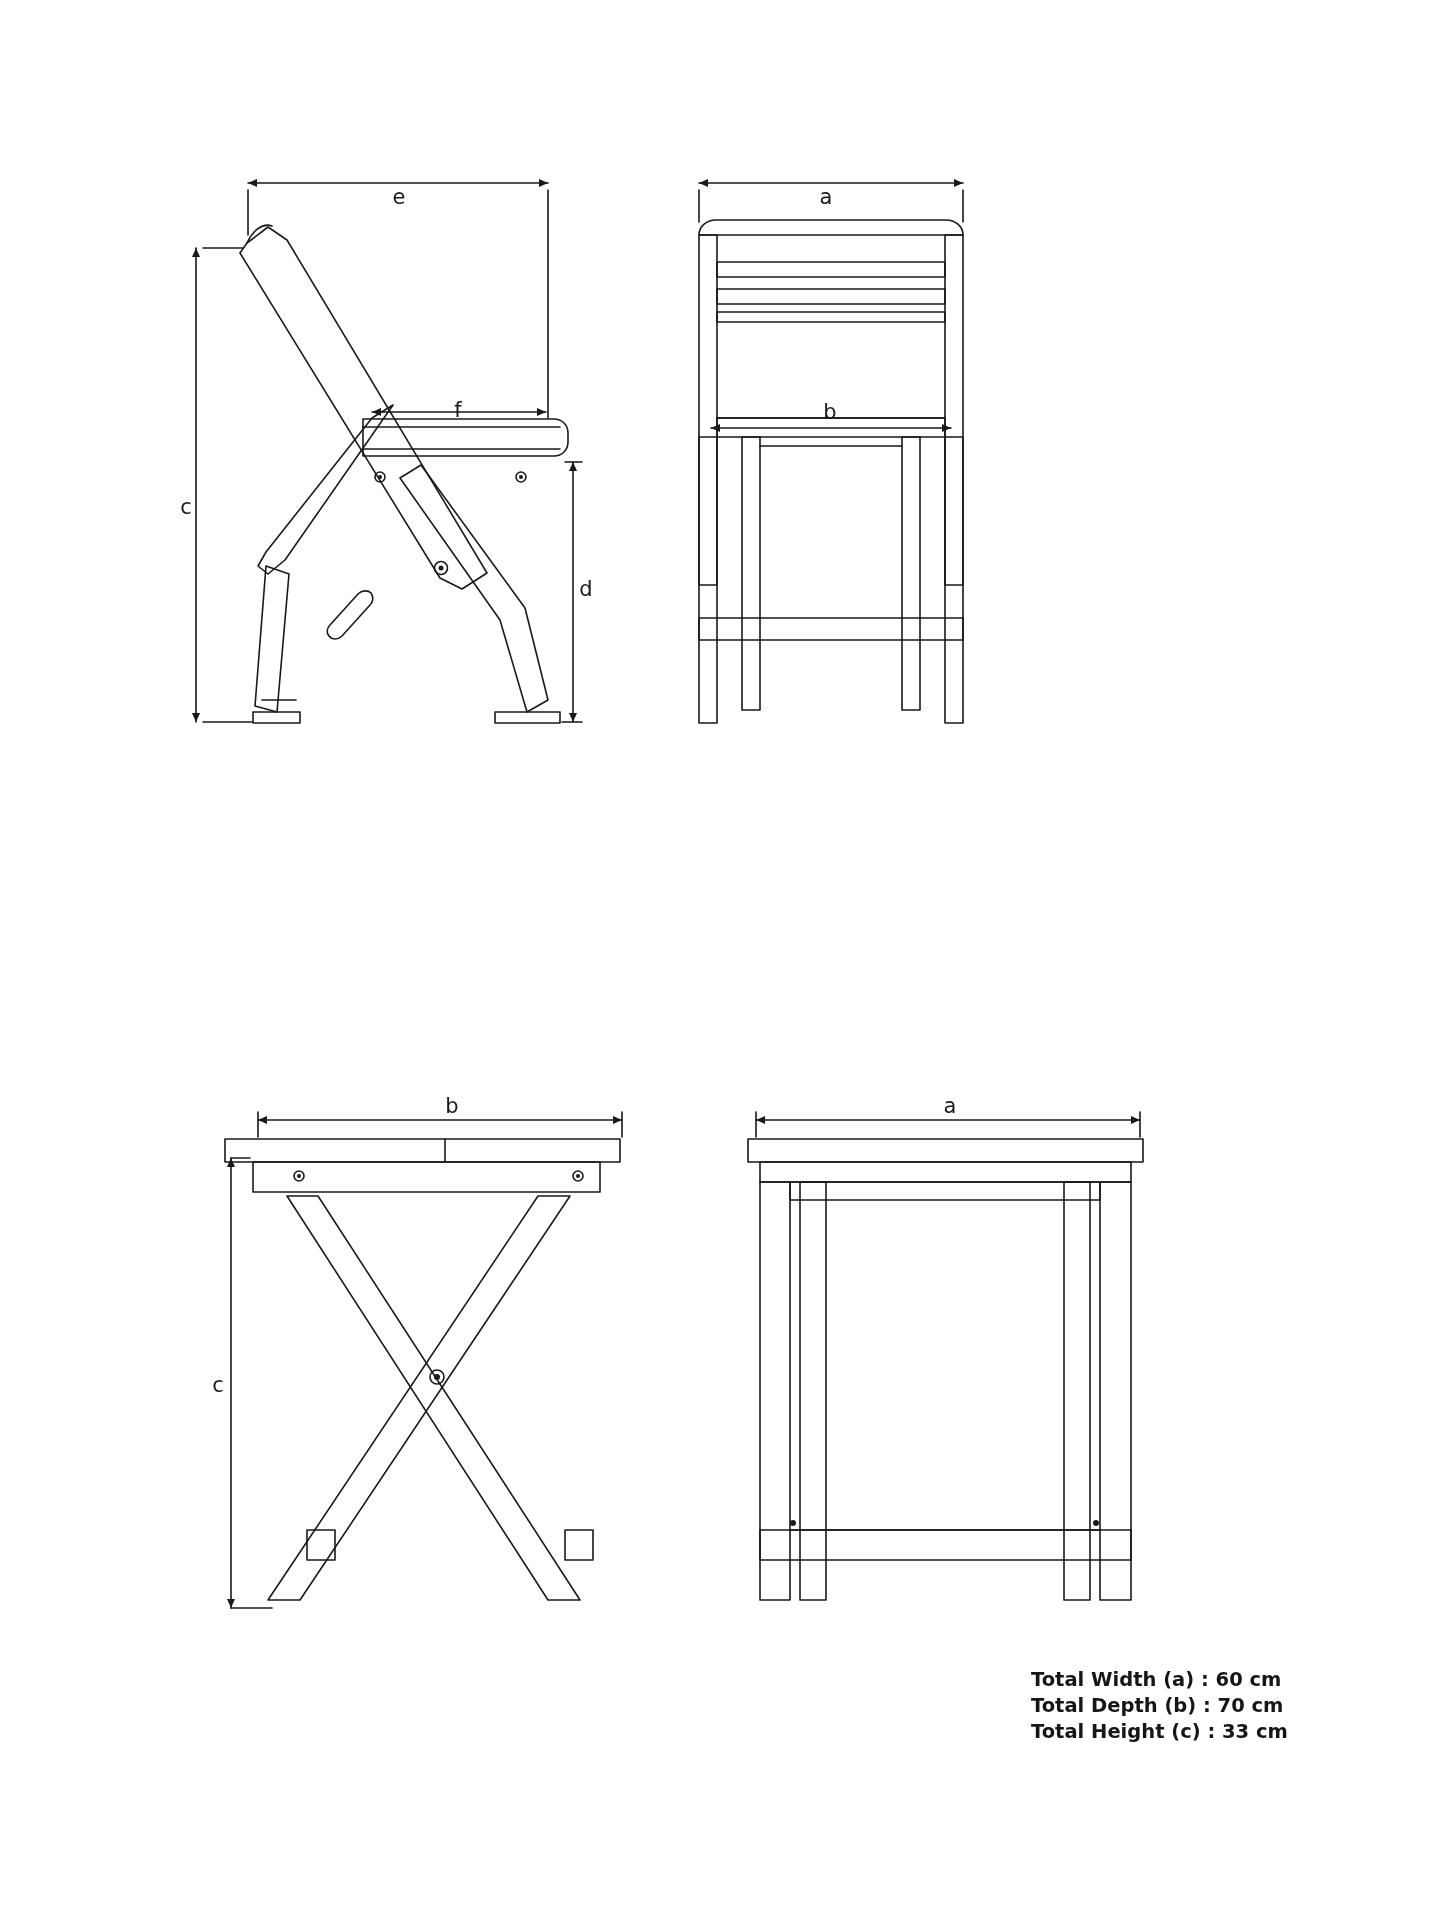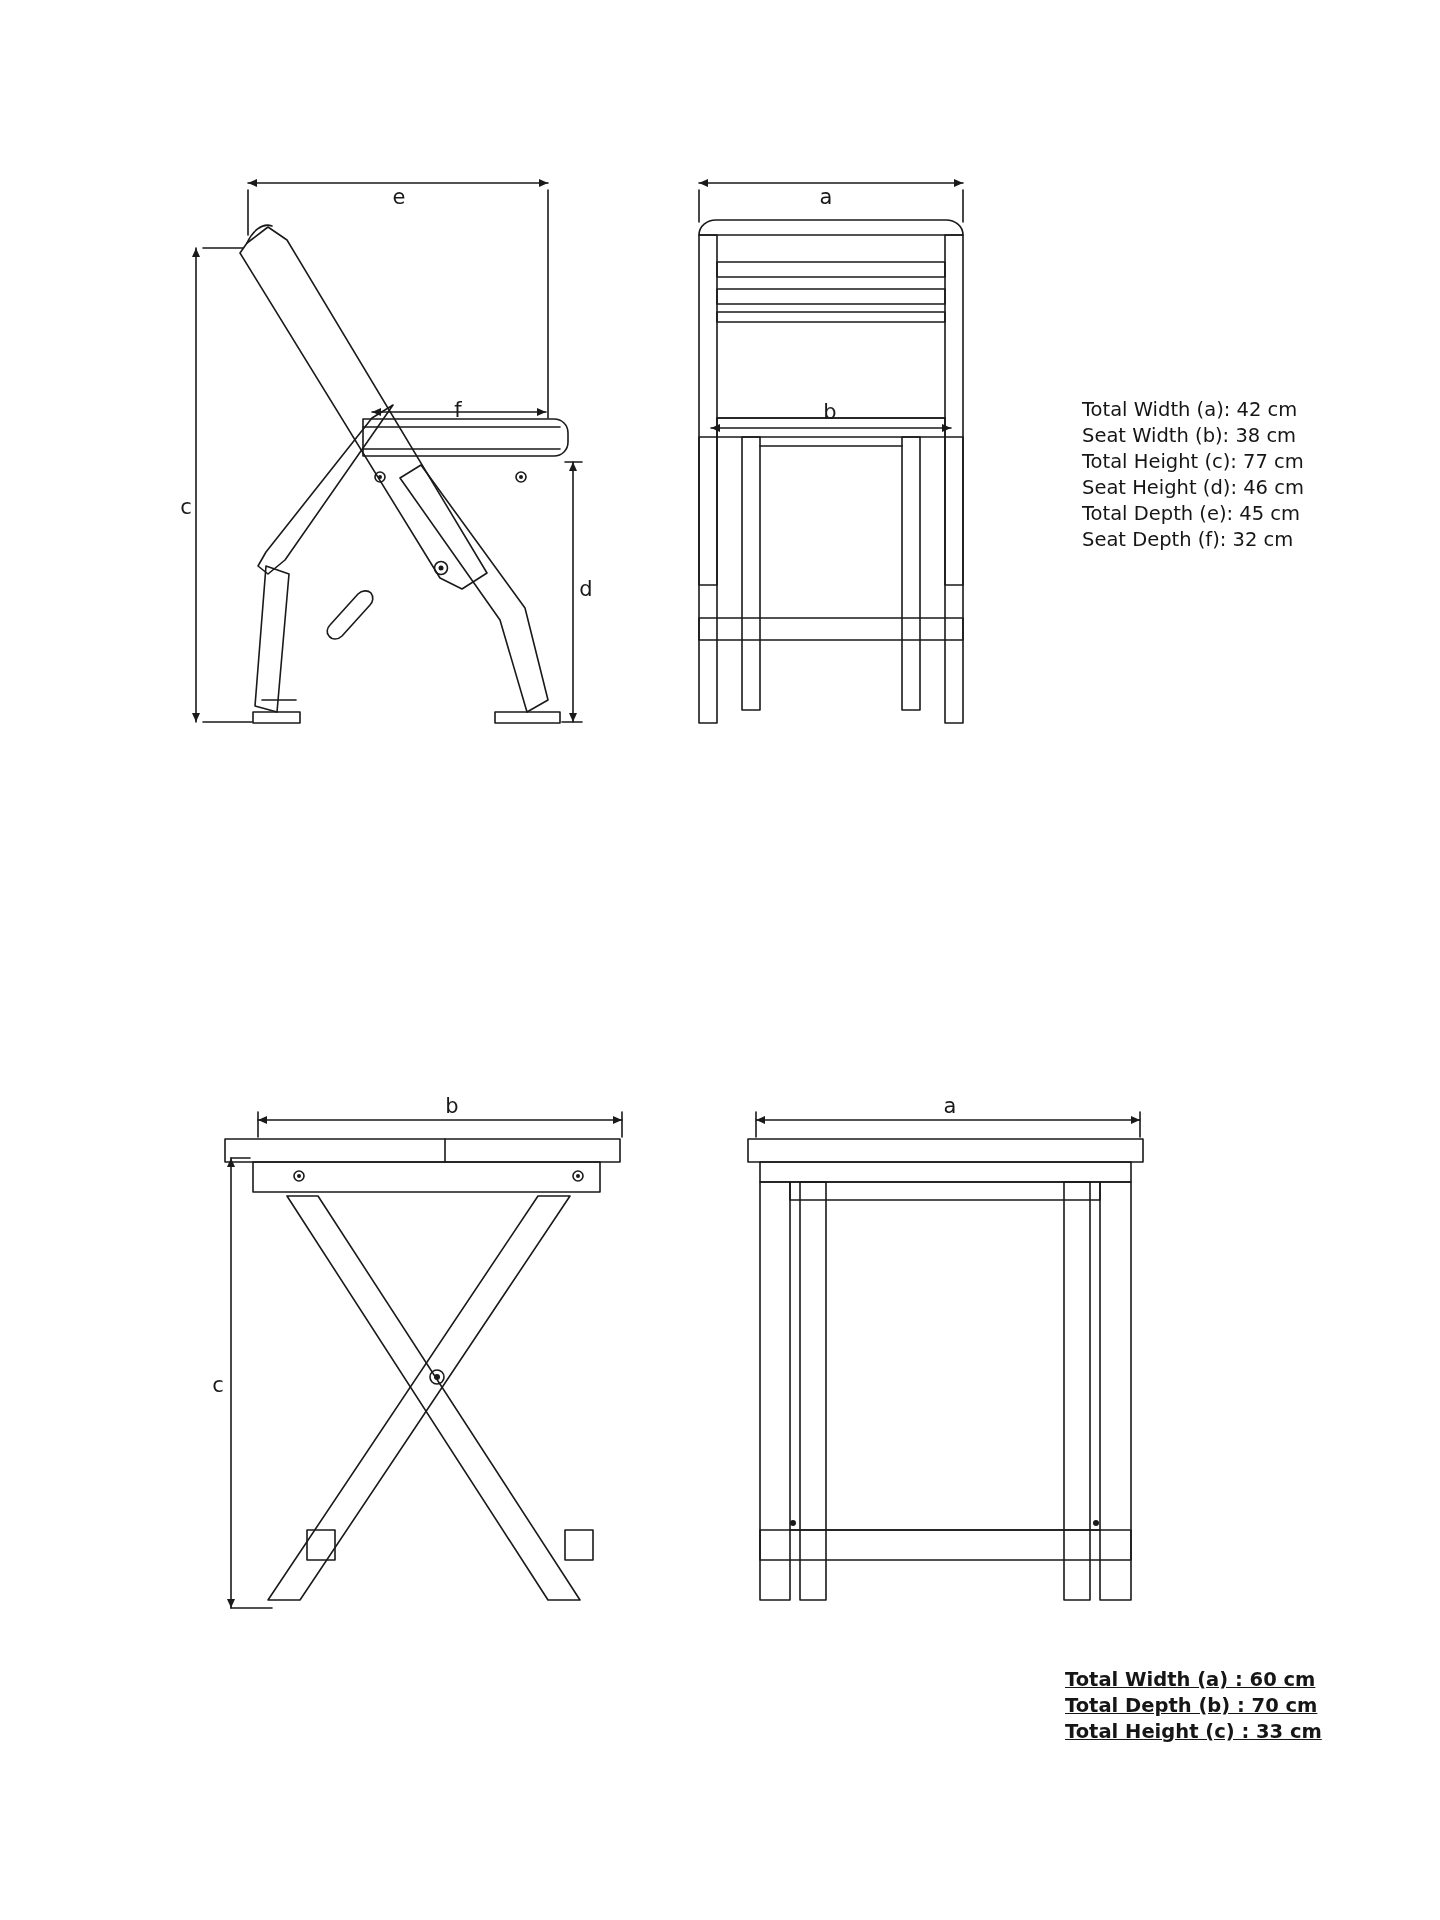--- a/index.html
+++ b/index.html
@@ -32,24 +32,23 @@
     font-size: 19.5px;
     line-height: 26px;
     color: #161616;
     white-space: nowrap;
   }
   .spec-chair {
     left: 1082px;
     top: 397px;
   }
   .spec-table {
-    left: 1065px;
+    left: 1031px;
     top: 1667px;
     font-weight: bold;
-    text-decoration: underline;
   }
   .spec-line {
     display: block;
   }
 </style>
 </head>
 <body>
 
 <div class="page">
 
@@ -228,28 +227,20 @@
       <text x="186" y="514">c</text>
       <text x="586" y="596">d</text>
       <text x="826" y="204">a</text>
       <text x="830" y="419">b</text>
       <text x="452" y="1113">b</text>
       <text x="218" y="1392">c</text>
       <text x="950" y="1113">a</text>
     </g>
   </svg>
 
-  <div class="spec-block spec-chair">
-    <span class="spec-line">Total Width (a): 42 cm</span>
-    <span class="spec-line">Seat Width (b): 38 cm</span>
-    <span class="spec-line">Total Height (c): 77 cm</span>
-    <span class="spec-line">Seat Height (d): 46 cm</span>
-    <span class="spec-line">Total Depth (e): 45 cm</span>
-    <span class="spec-line">Seat Depth (f): 32 cm</span>
-  </div>
 
   <div class="spec-block spec-table">
     <span class="spec-line">Total Width (a) : 60 cm</span>
     <span class="spec-line">Total Depth (b) : 70 cm</span>
     <span class="spec-line">Total Height (c) : 33 cm</span>
   </div>
 
 </div>
 
 </body></html>

